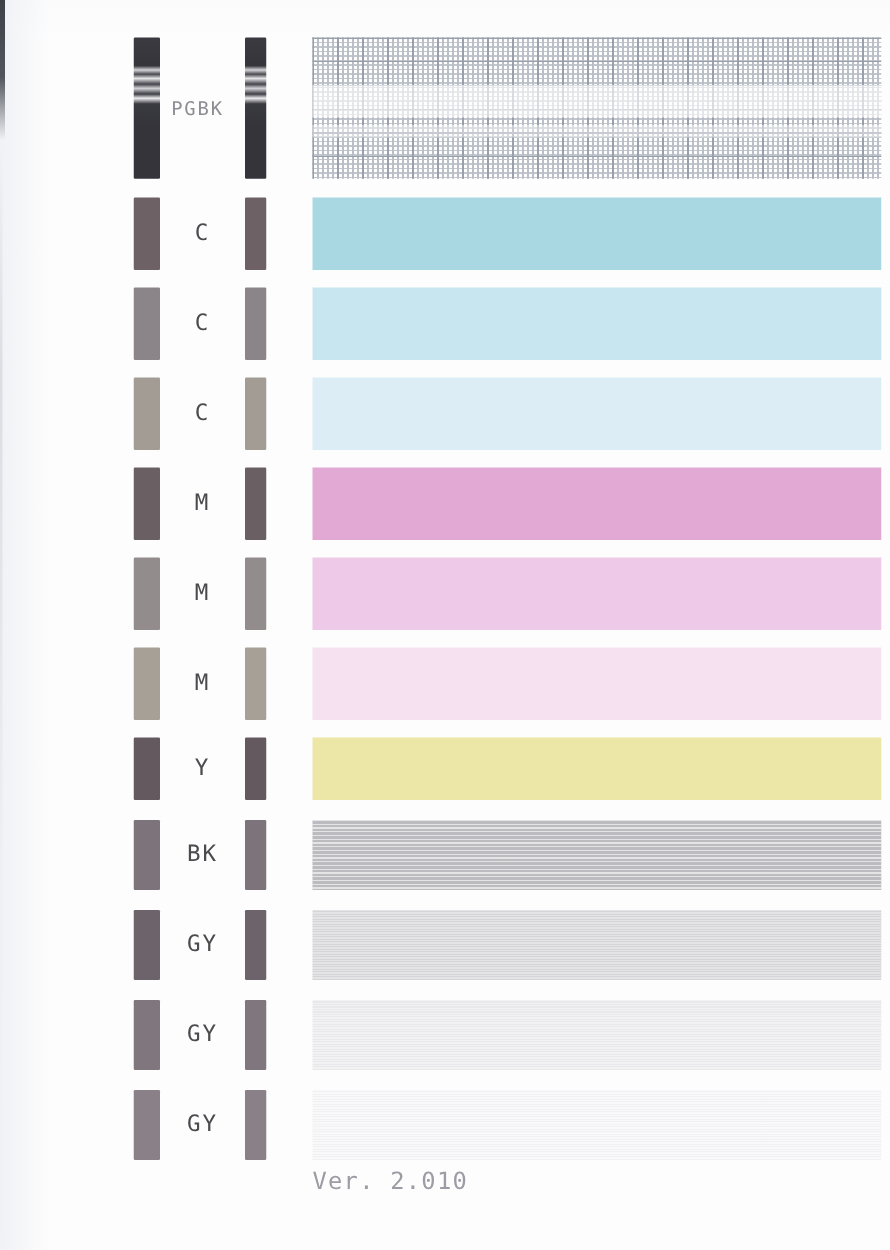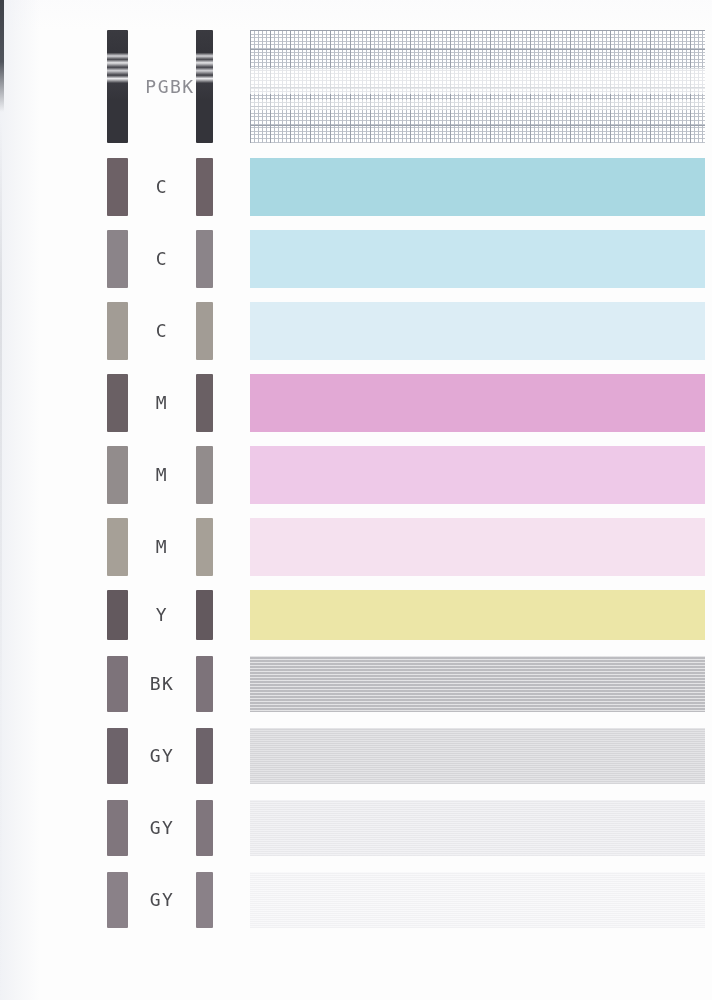--- a/index.html
+++ b/index.html
@@ -141,21 +141,21 @@
 
 <div id="sheet">
 
   <div class="paper-tint"></div>
   <div class="scan-edge"></div>
   <div class="scan-edge2"></div>
 
   <div id="rows-container">
       <div class="row" style="top: 30px; height: 113px;">
         <div class="bar-left pgbk-bar" style="top: 0px; height: 113px;"></div>
-        <div class="row-label" style="top: 45.5px; font-size: 18px; line-height: 22px; color: rgb(140, 140, 146); left: 140px;">PGBK</div>
+        <div class="row-label" style="top: 45.5px; font-size: 15px; line-height: 22px; color: rgb(140, 140, 146); left: 128px;">PGBK</div>
         <div class="bar-right pgbk-bar" style="top: 0px; height: 113px;"></div>
         <div id="grid-pattern" style="top: 0px; left: 250px; position: absolute; height: 113px;">
           <div class="grid-fade" style="top: 38px; height: 26px;"></div>
           <div class="grid-fade" style="top: 70px; height: 10px; background: rgba(255, 255, 255, 0.45);"></div>
         </div>
       </div>
       <div class="row" style="top: 158px; height: 58px;">
         <div class="bar-left" style="top: 0px; height: 58px; background: rgb(109, 97, 102);"></div>
         <div class="row-label" style="top: 18px; font-size: 18px; line-height: 22px;">C</div>
         <div class="bar-right" style="top: 0px; height: 58px; background: rgb(109, 97, 102);"></div>
@@ -225,15 +225,16 @@
         <div class="bar-left" style="top: 0px; height: 56px; background: rgb(138, 129, 136);"></div>
         <div class="row-label" style="top: 17px; font-size: 18px; line-height: 22px;">GY</div>
         <div class="bar-right" style="top: 0px; height: 56px; background: rgb(138, 129, 136);"></div>
         <div class="swatch" style="top: 0px; height: 56px; background: rgb(246, 246, 248);">
           <div class="softgrain"></div>
         </div>
       </div>
     </div>
 
   <div id="footer">
+    <div class="line2">Ver. 2.010</div>
   </div>
 
 </div>
 
 </body></html>

